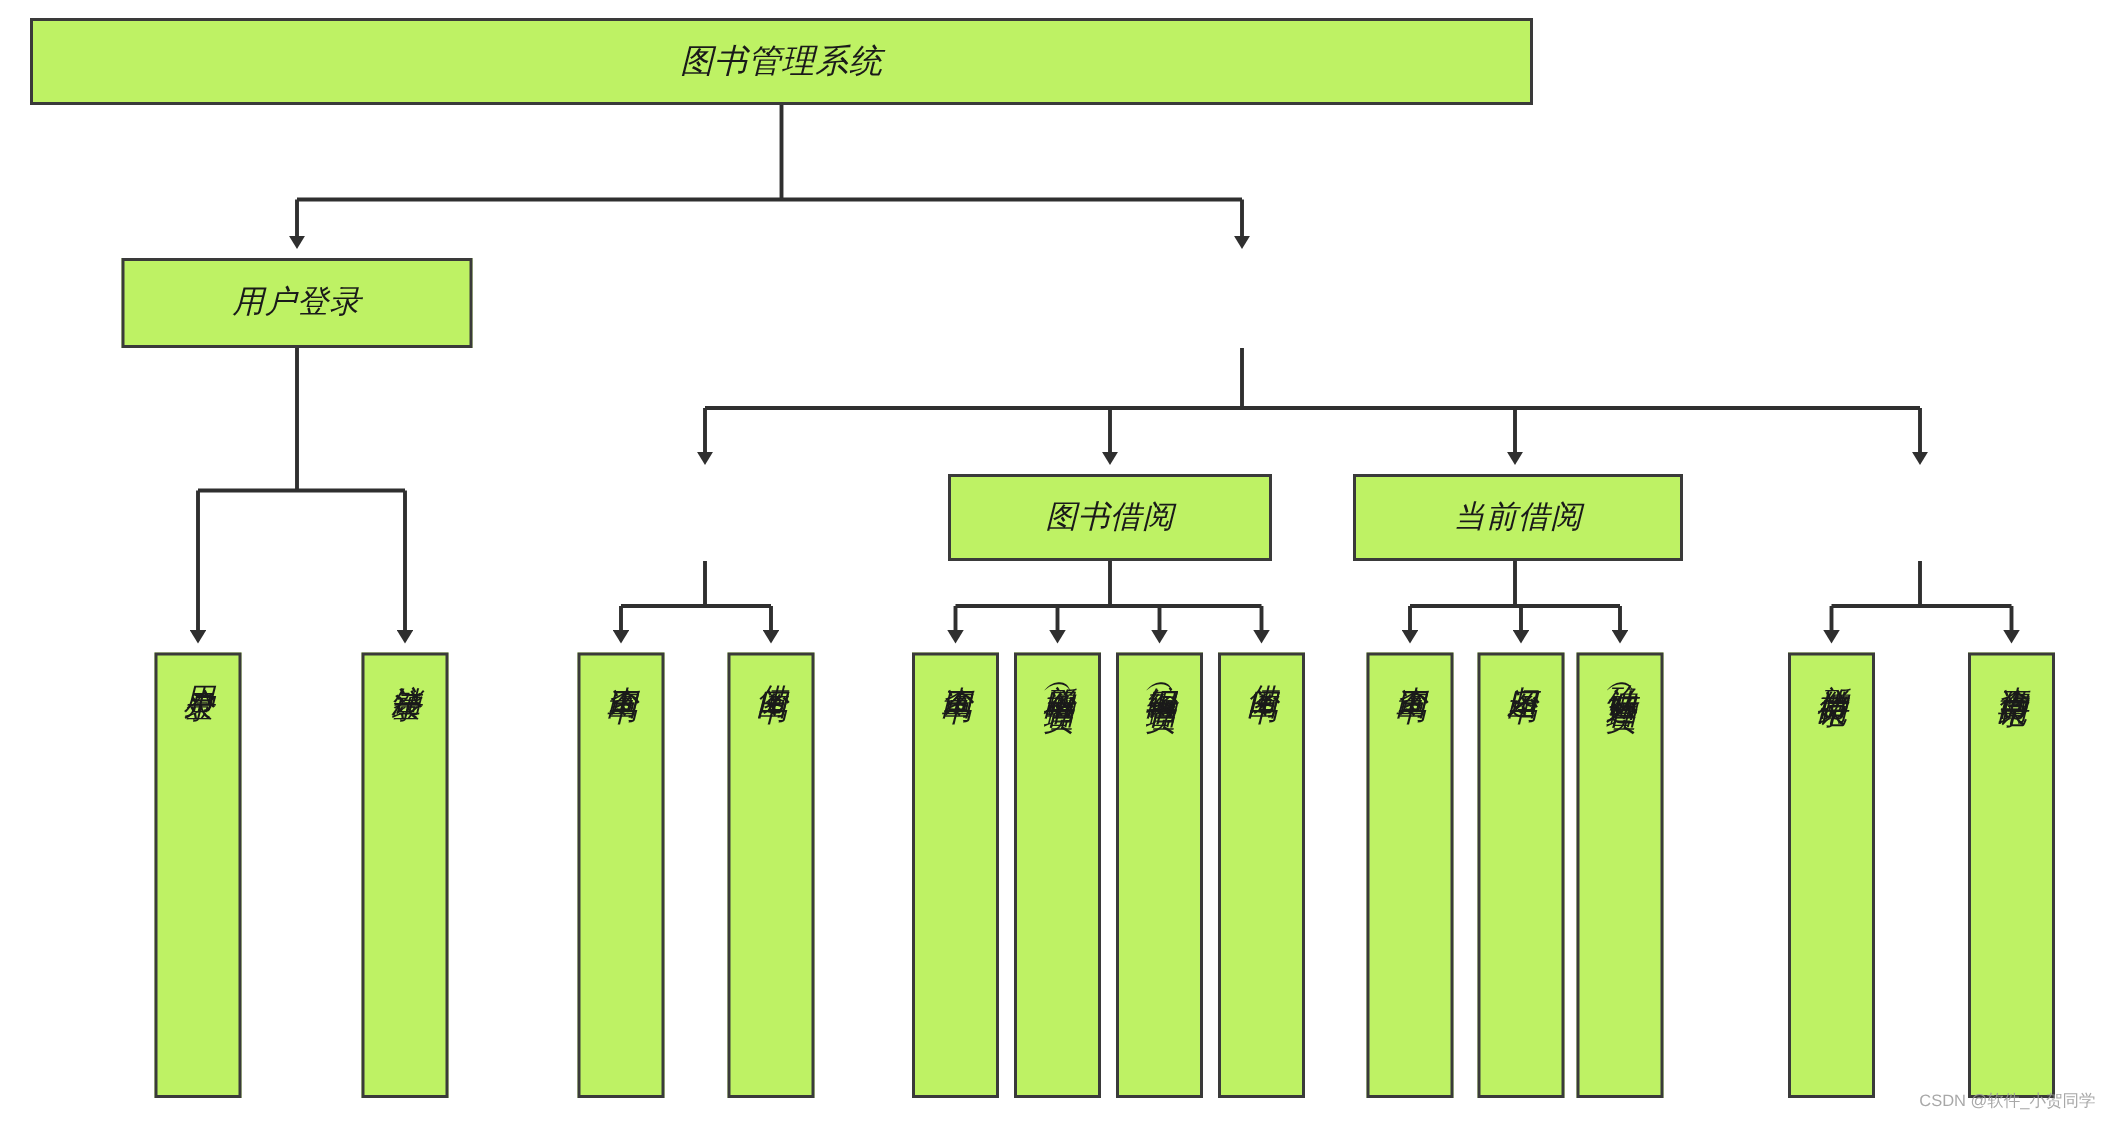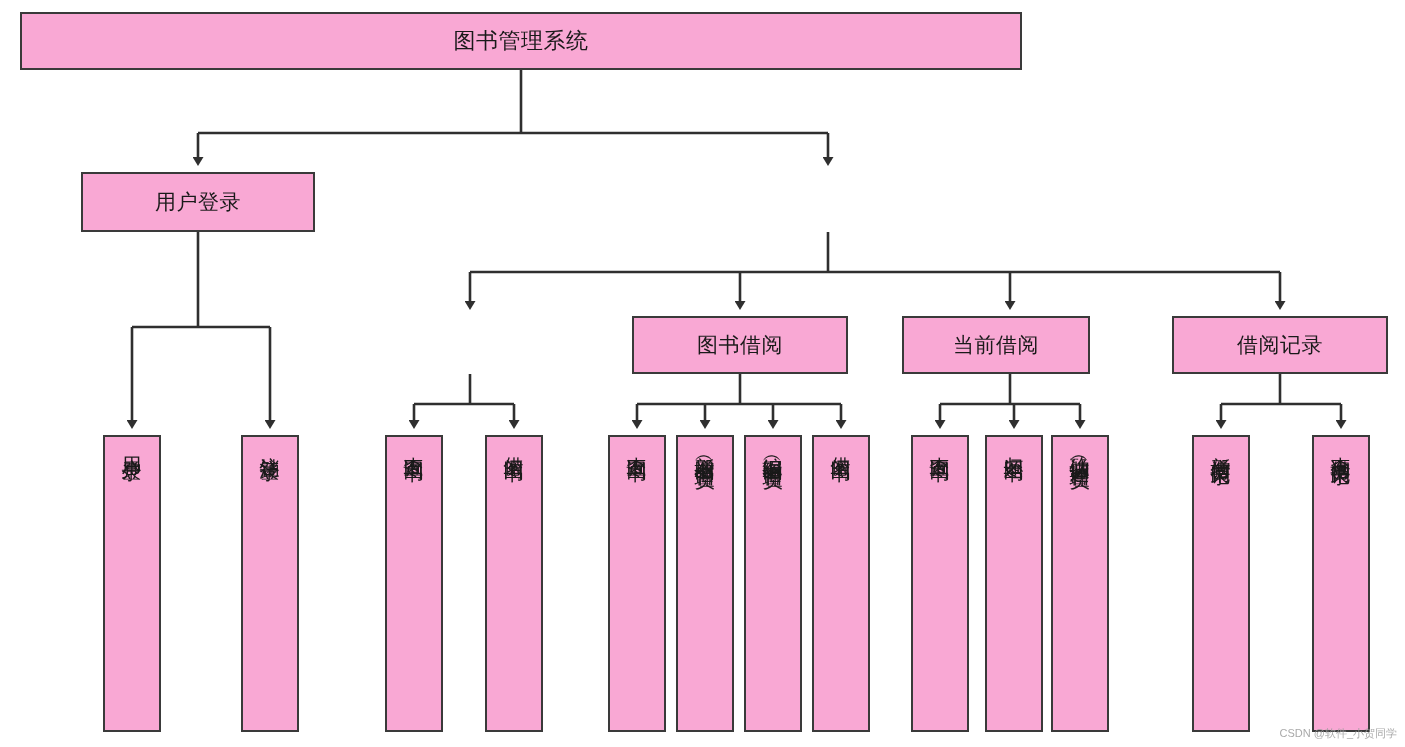--- a/index.html
+++ b/index.html
@@ -22,28 +22,29 @@
     position: absolute;
     left: 0;
     top: 0;
     width: 1405px;
     height: 747px;
     pointer-events: none;
   }
   .node {
     position: absolute;
     box-sizing: border-box;
-    background: #f9a8d4;
+    background: #bef264;
     border: 2px solid #3a3a3a;
     display: flex;
     align-items: center;
     justify-content: center;
     text-align: center;
     color: #1a1a1a;
     z-index: 2;
+    font-style: italic;
   }
   .node-label {
     display: block;
     line-height: 1.18;
     letter-spacing: 0.5px;
     white-space: pre;
   }
   .node.horizontal .node-label {
     font-size: 21px;
   }
@@ -135,25 +136,22 @@
     <span class="node-label">图书管理系统</span>
   </div>
 
   <div class="node horizontal" style="left:81px; top:172px; width:234px; height:60px;">
     <span class="node-label">用户登录</span>
   </div>
 
   <div class="node horizontal" style="left:632px; top:316px; width:216px; height:58px;">
     <span class="node-label">图书借阅</span>
   </div>
-  <div class="node horizontal" style="left:902px; top:316px; width:188px; height:58px;">
+  <div class="node horizontal" style="left:902px; top:316px; width:220px; height:58px;">
     <span class="node-label">当前借阅</span>
-  </div>
-  <div class="node horizontal" style="left:1172px; top:316px; width:216px; height:58px;">
-    <span class="node-label">借阅记录</span>
   </div>
 
   <div class="node vertical" style="left:103px; top:435px; width:58px; height:297px;">
     <span class="node-label">用户登录</span>
   </div>
   <div class="node vertical" style="left:241px; top:435px; width:58px; height:297px;">
     <span class="node-label">注销登录</span>
   </div>
 
   <div class="node vertical" style="left:385px; top:435px; width:58px; height:297px;">

